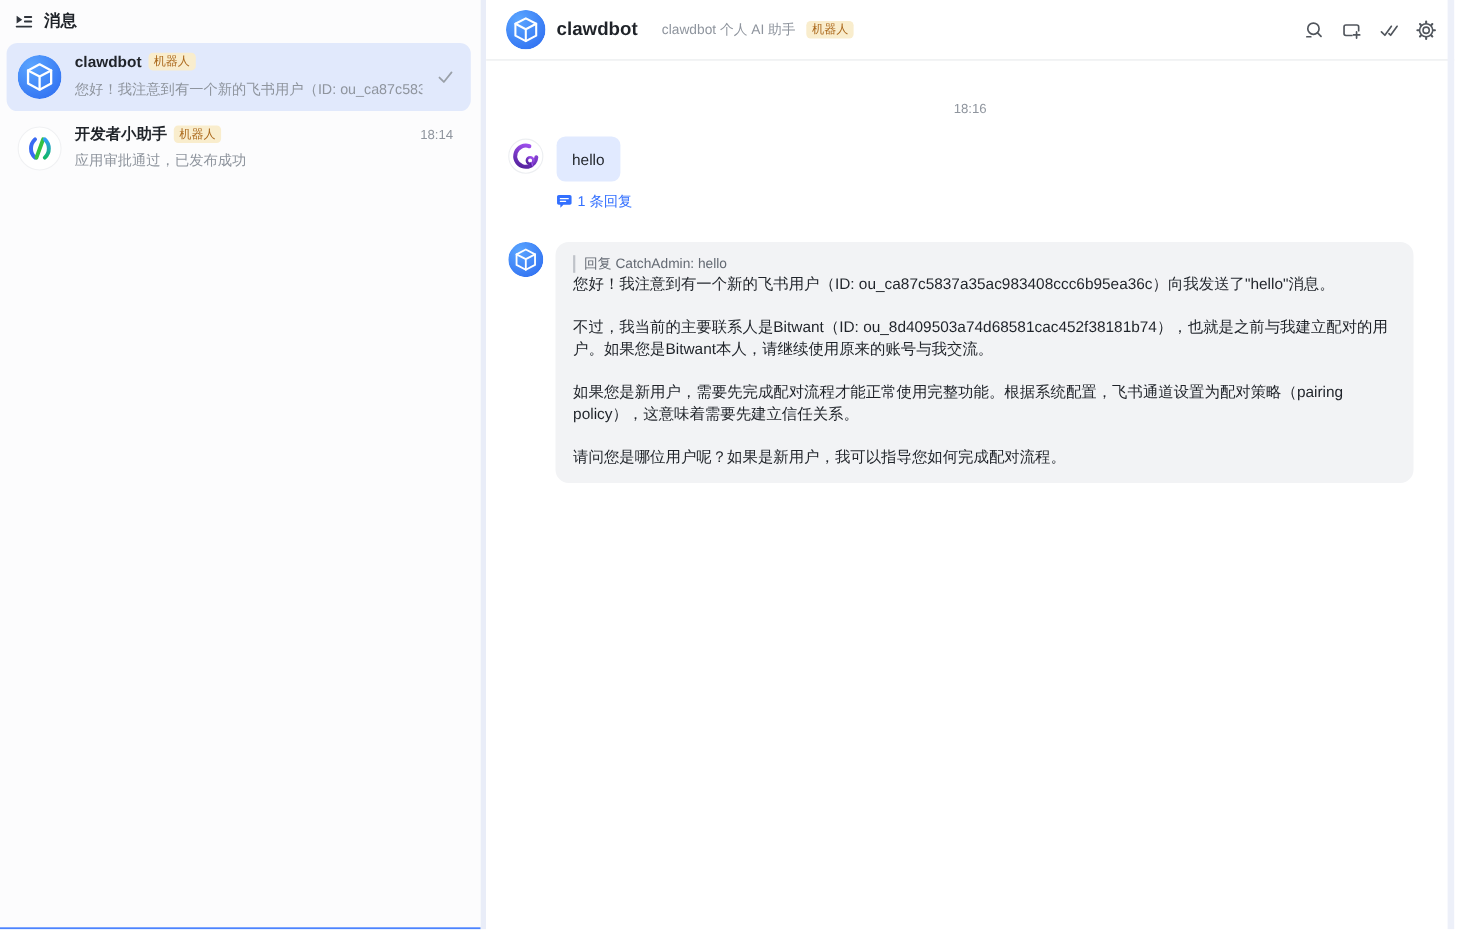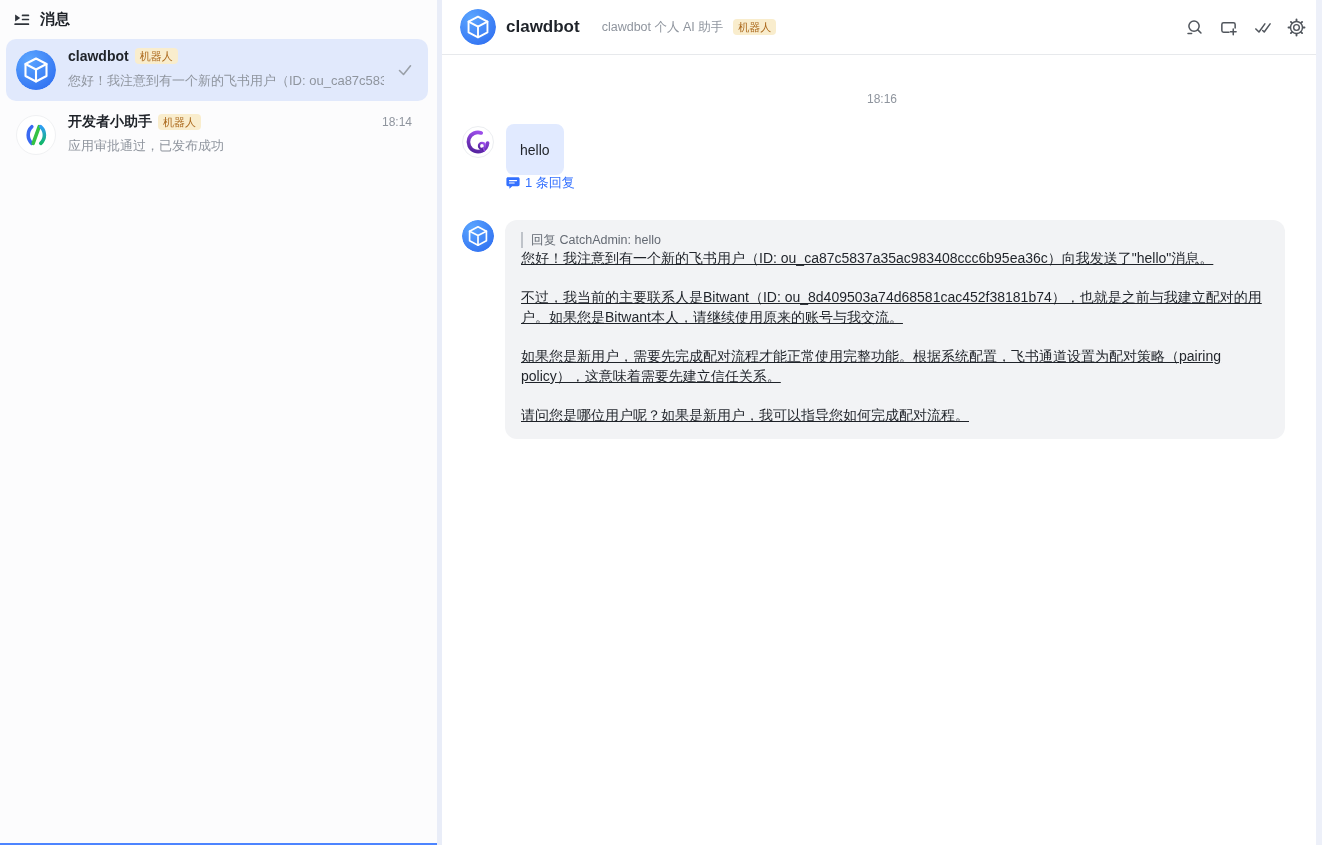--- a/index.html
+++ b/index.html
@@ -31,26 +31,26 @@
   .m-header{position:absolute;top:0;left:0;right:0;height:54px;border-bottom:1px solid #e7e9ec;background:#fff;}
   .mh-avatar{position:absolute;left:18px;top:9px;width:36px;height:36px;border-radius:50%;overflow:hidden;}
   .mh-info{position:absolute;left:64px;top:0;height:54px;display:flex;align-items:center;gap:10px;}
   .mh-title{font-size:17px;font-weight:700;color:#1f2329;}
   .mh-sub{font-size:12.5px;color:#8f959e;margin-left:12px;}
   .mh-actions{position:absolute;right:14px;top:0;height:54px;display:flex;align-items:center;gap:10px;}
   .icon-btn{width:24px;height:24px;display:flex;align-items:center;justify-content:center;color:#51565d;cursor:pointer;border-radius:5px;}
   
   .timestamp{position:absolute;top:92px;left:0;right:0;text-align:center;font-size:12px;color:#8f959e;}
   .hello-avatar{position:absolute;left:20px;top:126px;width:30px;height:30px;border-radius:50%;background:#fff;border:1px solid #eceef1;display:flex;align-items:center;justify-content:center;}
-  .hello-bubble{position:absolute;left:64px;top:124px;height:51px;padding:0 14px;background:#e1eaff;border-radius:8px;display:flex;align-items:center;font-size:14px;color:#1f2329;}
+  .hello-bubble{position:absolute;left:64px;top:124px;height:41px;padding:0 14px;background:#e1eaff;border-radius:8px;display:flex;align-items:center;font-size:14px;color:#1f2329;}
   .reply-link{position:absolute;left:64px;top:174px;display:flex;align-items:center;gap:5px;color:#3370ff;font-size:13px;cursor:pointer;}
   .reply-avatar{position:absolute;left:20px;top:220px;width:32px;height:32px;border-radius:50%;overflow:hidden;}
   .reply-bubble{position:absolute;left:63px;top:220px;width:748px;background:#f2f3f5;border-radius:12px;padding:12px 16px 14px;font-size:14px;line-height:20px;color:#1f2329;}
   .quote{border-left:2px solid #bfc3c9;padding-left:8px;color:#646a73;font-size:12.5px;line-height:16px;margin-bottom:0;}
-  .reply-bubble p{margin:0;text-decoration:underline;}
+  .reply-bubble p{margin:0;}
   .reply-bubble p + p{margin-top:19px;}
   svg{display:block;}
 </style>
 </head>
 <body>
 
 <svg width="0" height="0" style="position:absolute">
   <defs>
     <radialGradient id="cubeGrad" cx="32%" cy="25%" r="95%">
       <stop offset="0%" stop-color="#5aa5ff"></stop>

